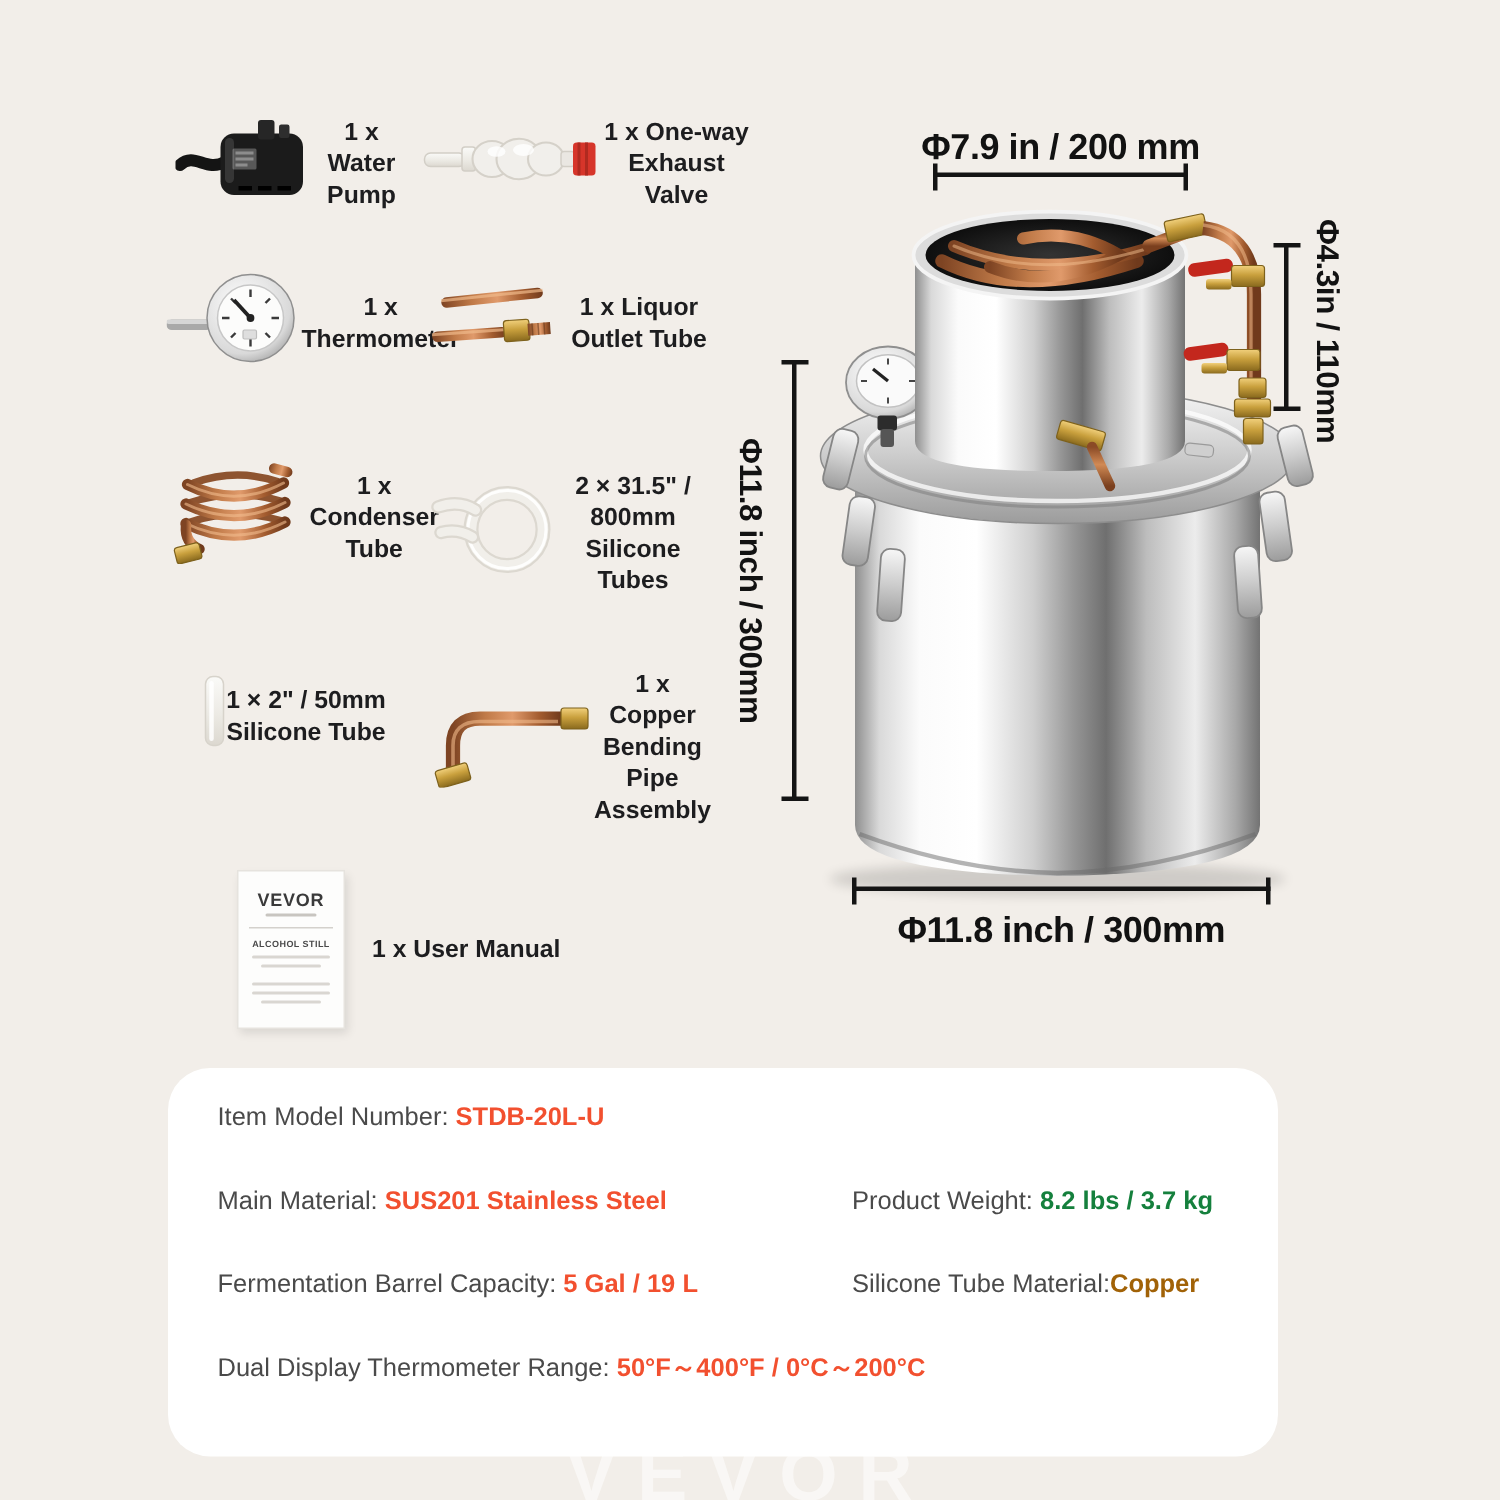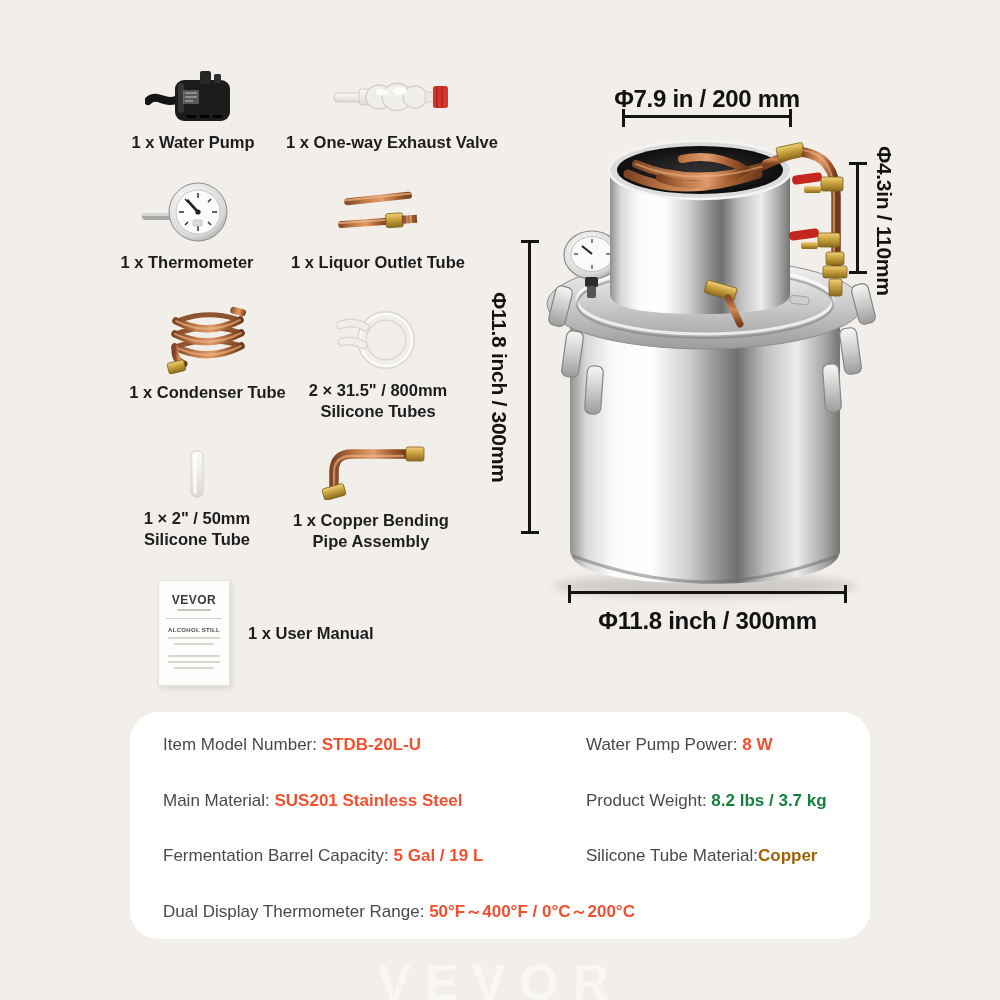--- a/index.html
+++ b/index.html
@@ -1,21 +1,21 @@
 <!DOCTYPE html>
 <html><head>
 <meta charset="utf-8">
 <style>
   * { margin:0; padding:0; box-sizing:border-box; }
   html,body { width:1000px; height:1000px; }
   body { font-family:"Liberation Sans", sans-serif; }
   .canvas { position:relative; width:1000px; height:1000px; background:#f2eee9; overflow:hidden; }
 
   
-  .kit-item { position:absolute; display:flex; flex-direction:column; align-items:center; }
+  .kit-item { position:absolute; display:flex; flex-direction:row; align-items:center; }
   .kit-icon { display:flex; align-items:center; justify-content:center; }
   .kit-label { margin-top:8px; font-size:16.5px; font-weight:600; color:#1d1d1f; text-align:center; line-height:21px; }
   .kit-item.row9 { flex-direction:row; align-items:center; }
   .kit-item.row9 .kit-label { margin-top:0; margin-left:18px; white-space:nowrap; }
 
   
   .manual { width:72px; height:106px; background:#fdfdfc; border:1px solid #e6e3de;
             box-shadow:2px 3px 6px rgba(0,0,0,.10); display:flex; flex-direction:column; align-items:center; }
   .manual-brand { margin-top:12px; font-size:12px; font-weight:800; letter-spacing:.5px; color:#3a3a3a; }
   .manual-bar { height:2px; background:#c8c5c0; border-radius:1px; }
@@ -33,21 +33,21 @@
   .dim-v::before,.dim-v::after { content:""; position:absolute; left:-10px; width:18px; height:3px; background:#141414; }
   .dim-v::before { top:-1px; } .dim-v::after { bottom:-1px; }
   .dim-label { position:absolute; font-weight:700; color:#121212; letter-spacing:-0.3px; }
   .dim-label.h { font-size:24px; text-align:center; }
   .dim-label.v { font-size:21px; writing-mode:vertical-rl; display:flex; align-items:center; justify-content:center; white-space:nowrap; }
 
   
   .product { position:absolute; left:540px; top:126px; width:345px; height:478px; }
 
   
-  .spec-card { position:absolute; left:130px; top:712px; width:740px; height:227px;
+  .spec-card { position:absolute; left:112px; top:712px; width:740px; height:259px;
                background:#ffffff; border-radius:28px; }
   .spec-row { position:absolute; font-size:17px; line-height:22px; white-space:nowrap; }
   .spec-label { color:#4a4a4a; }
   .spec-value { font-weight:700; }
   .c-l0 { left:33px; top:22px; }  .c-l1 { left:33px; top:78px; }
   .c-l2 { left:33px; top:133px; } .c-l3 { left:33px; top:189px; }
   .c-r0 { left:456px; top:22px; } .c-r1 { left:456px; top:78px; }
   .c-r2 { left:456px; top:133px; }
 
   
@@ -375,23 +375,20 @@
     </div>
     <div class="spec-row c-l1">
       <span class="spec-label">Main Material: </span><span class="spec-value" style="color:#f2502f">SUS201 Stainless Steel</span>
     </div>
     <div class="spec-row c-l2">
       <span class="spec-label">Fermentation Barrel Capacity: </span><span class="spec-value" style="color:#f2502f">5 Gal / 19 L</span>
     </div>
     <div class="spec-row c-l3">
       <span class="spec-label">Dual Display Thermometer Range: </span><span class="spec-value" style="color:#f2502f">50°F～400°F / 0°C～200°C</span>
     </div>
-    <div class="spec-row c-r0">
-      <span class="spec-label">Water Pump Power: </span><span class="spec-value" style="color:#f2502f">8 W</span>
-    </div>
     <div class="spec-row c-r1">
       <span class="spec-label">Product Weight: </span><span class="spec-value" style="color:#15803d">8.2 lbs / 3.7 kg</span>
     </div>
     <div class="spec-row c-r2">
       <span class="spec-label">Silicone Tube Material:</span><span class="spec-value" style="color:#a16207">Copper</span>
     </div>
   </div>
 
   <div class="watermark">VEVOR</div>
 

